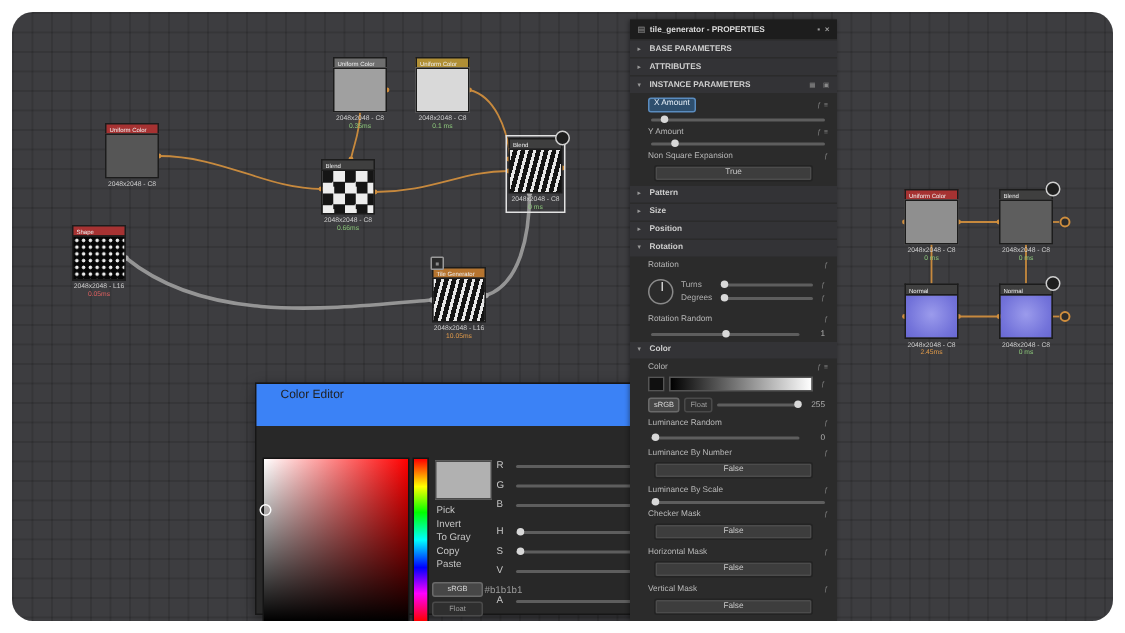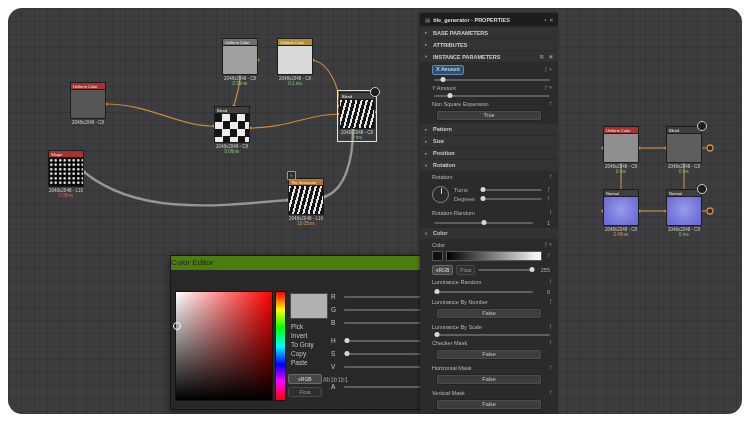--- a/index.html
+++ b/index.html
@@ -68,21 +68,21 @@
   .mini{display:flex;align-items:center;gap:3px;margin:3px 0;}
   .mlabel{width:24px;color:#b0b0b0;}
   .gradrow{display:flex;align-items:center;gap:3px;padding:3px 8px 1px 12px;}
   .gswatch{width:9px;height:8px;background:#101010;border:1px solid #555;flex:none;}
   .gradbar{flex:1;height:8px;background:linear-gradient(90deg,#000,#fff);border:1px solid #555;}
   .alpharow{display:flex;align-items:center;gap:3px;padding:3px 8px 1px 12px;}
 
   
   .ce{position:absolute;left:162px;top:247px;width:362px;height:153px;background:#282828;
     border:1px solid #161616;box-shadow:0 2px 8px rgba(0,0,0,.45);}
-  .ce-title{height:14px;background:#4d7c0f;color:#1f1f1f;font-size:8px;line-height:14px;padding-left:0;}
+  .ce-title{height:28px;background:#3b82f6;color:#1f1f1f;font-size:8px;line-height:14px;padding-left:16px;}
   .ce-body{position:relative;height:139px;font-size:6.5px;color:#c8c8c8;}
   .ce-mode{position:absolute;right:9px;top:4px;display:flex;align-items:center;gap:4px;color:#b8b8b8;}
   .wheel{width:9px;height:9px;border-radius:50%;
     background:conic-gradient(#f00,#ff0,#0f0,#0ff,#00f,#f0f,#f00);}
   .sv{position:absolute;left:4px;top:21px;width:96px;height:108px;border:1px solid #141414;
     background:linear-gradient(to top,#000,rgba(0,0,0,0)),linear-gradient(to right,#ffffff,#ff0000);}
   .cross{position:absolute;left:-3px;top:30px;width:6px;height:6px;border:1px solid #fff;border-radius:50%;}
   .hue{position:absolute;left:104px;top:21px;width:9px;height:108px;border:1px solid #141414;
     background:linear-gradient(to bottom,#f00 0%,#ff0 17%,#0f0 33%,#0ff 50%,#00f 67%,#f0f 83%,#f00 100%);}
   .ce-swatch{position:absolute;left:119px;top:23px;width:36px;height:24px;background:#b1b1b1;border:1px solid #4a4a4a;}

